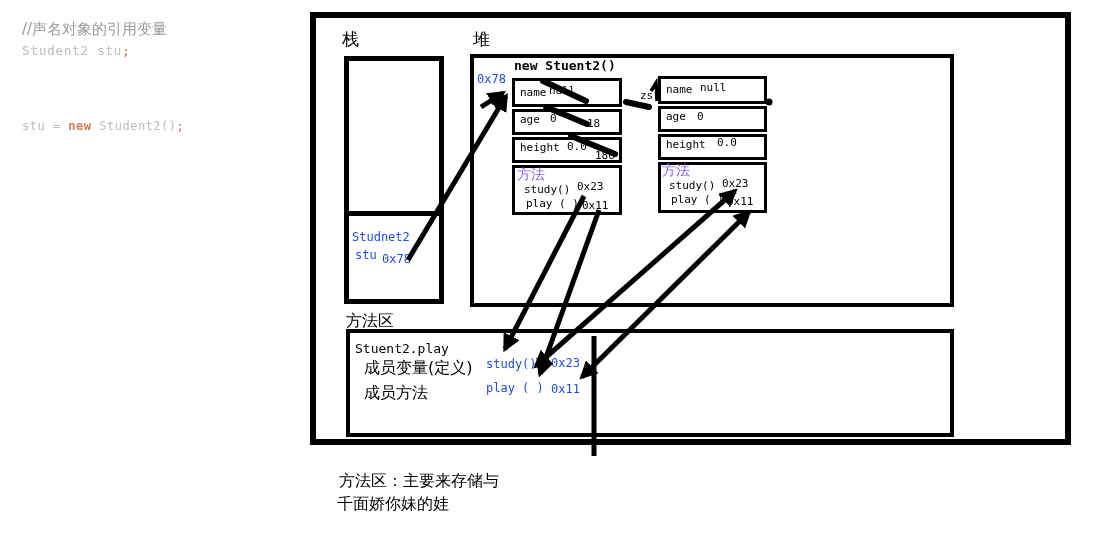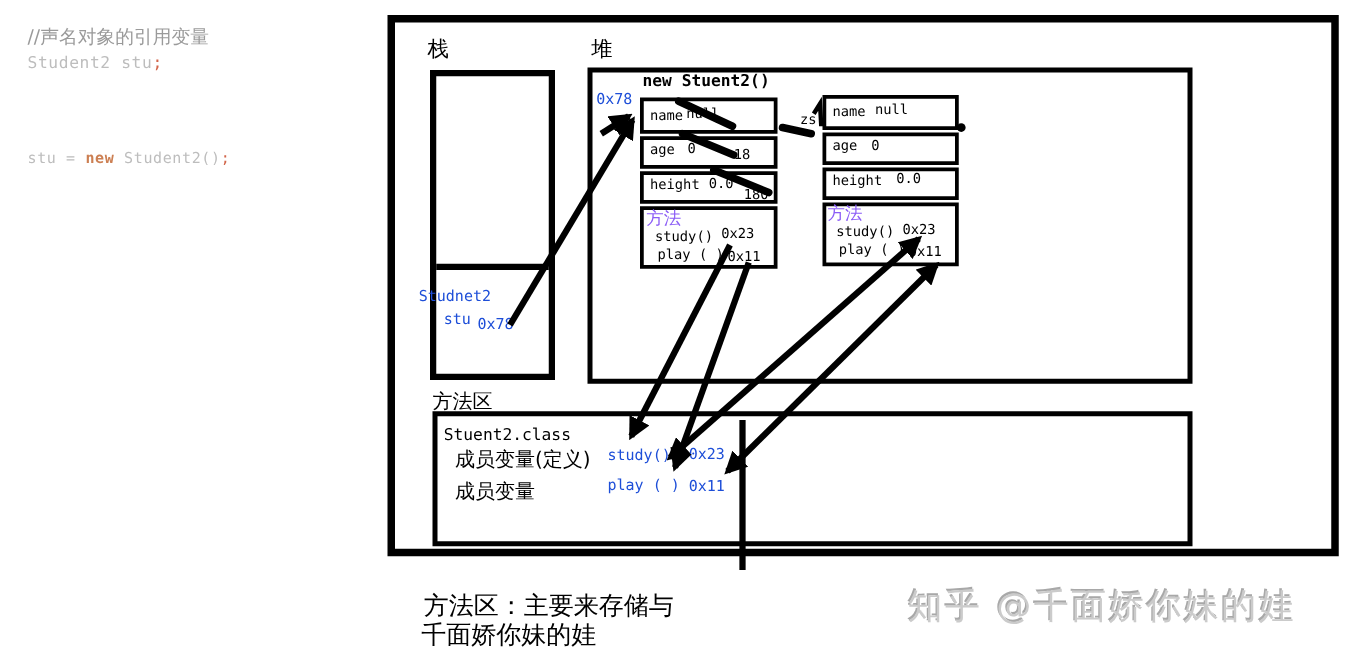--- a/index.html
+++ b/index.html
@@ -26,21 +26,21 @@
   .dtext{font-size:11px;color:#000;}
   .dtext12{font-size:12px;color:#1d4ed8;}
   .dtext13{font-size:13px;color:#000;}
   .dcjk14{font-size:14px;color:#8b5cf6;}
   .dcjk16{font-size:16px;color:#000;}
   .divider{position:absolute;background:#000;}
 
   svg.overlay{position:absolute;left:0;top:0;z-index:6;pointer-events:none;}
   .textlayer{z-index:4;}
 
-  .caption{font-size:20px;color:#000;}
+  .caption{font-size:16px;color:#000;}
 
   .wm-author{font-size:28px;color:#cbcbcb;letter-spacing:2px;
              text-shadow:1px 1px 0 #ffffff,-1px -1px 0 #a8a8a8;}
   .wm-site{font-size:30px;font-weight:bold;color:#2bb5a4;letter-spacing:4px;
            text-shadow:-2px -2px 0 #d9f7f2;}
 </style>
 </head>
 <body>
 
 <div class="stage">
@@ -49,21 +49,21 @@
   <div class="abs mono code" style="left:22px;top:43px;"><span>Student2 stu</span><span class="semi">;</span></div>
 
   <div class="abs mono code code14" style="left:22px;top:119px;"><span>stu = </span><span class="kw">new</span><span> Student2()</span><span class="semi">;</span></div>
 
 
   <div class="box outer" style="left:310px;top:12px;width:761px;height:433px;"></div>
 
   <div class="abs dlabel cjk" style="left:342px;top:28px;">栈</div>
   <div class="box stackbox" style="left:344px;top:56px;width:100px;height:248px;"></div>
   <div class="divider" style="left:349px;top:211px;width:90px;height:5px;"></div>
-  <div class="abs mono dtext12" style="left:335px;top:230px;">Studnet2</div>
+  <div class="abs mono dtext12" style="left:352px;top:230px;">Studnet2</div>
   <div class="abs mono dtext12" style="left:355px;top:248px;">stu</div>
   <div class="abs mono dtext12" style="left:382px;top:252px;">0x78</div>
 
   <div class="abs dlabel cjk" style="left:473px;top:28px;">堆</div>
   <div class="box" style="left:470px;top:54px;width:484px;height:253px;"></div>
   <div class="abs mono dtext13" style="left:514px;top:58px;font-weight:bold;">new Stuent2()</div>
   <div class="abs mono dtext12" style="left:477px;top:72px;">0x78</div>
 
   <div class="cell" style="left:512px;top:78px;width:110px;height:29px;"></div>
   <div class="abs mono dtext textlayer" style="left:520px;top:86px;">name</div>
@@ -101,32 +101,31 @@
 
   <div class="cell" style="left:658px;top:162px;width:109px;height:51px;"></div>
   <div class="abs dcjk14 textlayer" style="left:662px;top:162px;">方法</div>
   <div class="abs mono dtext textlayer" style="left:669px;top:179px;">study()</div>
   <div class="abs mono dtext textlayer" style="left:722px;top:177px;">0x23</div>
   <div class="abs mono dtext textlayer" style="left:671px;top:193px;">play ( )</div>
   <div class="abs mono dtext textlayer" style="left:727px;top:195px;">0x11</div>
 
   <div class="abs dcjk16 cjk" style="left:346px;top:311px;">方法区</div>
   <div class="box" style="left:346px;top:329px;width:608px;height:108px;"></div>
-  <div class="abs mono dtext13" style="left:355px;top:341px;">Stuent2.class</div>
+  <div class="abs mono dtext13" style="left:355px;top:341px;">Stuent2.play</div>
   <div class="abs dcjk16 cjk" style="left:364px;top:358px;">成员变量(定义)</div>
-  <div class="abs dcjk16 cjk" style="left:364px;top:383px;">成员变量</div>
+  <div class="abs dcjk16 cjk" style="left:364px;top:383px;">成员方法</div>
   <div class="abs mono dtext12 textlayer" style="left:486px;top:357px;">study()</div>
   <div class="abs mono dtext12 textlayer" style="left:551px;top:356px;">0x23</div>
   <div class="abs mono dtext12 textlayer" style="left:486px;top:381px;">play ( )</div>
   <div class="abs mono dtext12 textlayer" style="left:551px;top:382px;">0x11</div>
 
   <div class="abs caption cjk" style="left:339px;top:471px;">方法区：主要来存储与</div>
   <div class="abs caption cjk" style="left:337px;top:494px;">千面娇你妹的娃</div>
 
-  <div class="abs wm-author cjk" style="left:726px;top:466px;">知乎 @千面娇你妹的娃</div>
 
   <svg class="overlay" width="1093" height="533" viewBox="0 0 1093 533">
     <defs>
       <marker id="ah" viewBox="0 0 10 10" refX="8" refY="5" markerWidth="3.6" markerHeight="3.6" orient="auto-start-reverse">
         <path d="M0,0 L10,5 L0,10 z" fill="#000"></path>
       </marker>
     </defs>
 
     <line x1="408" y1="260" x2="506" y2="96" stroke="#000" stroke-width="5" marker-end="url(#ah)"></line>
 

